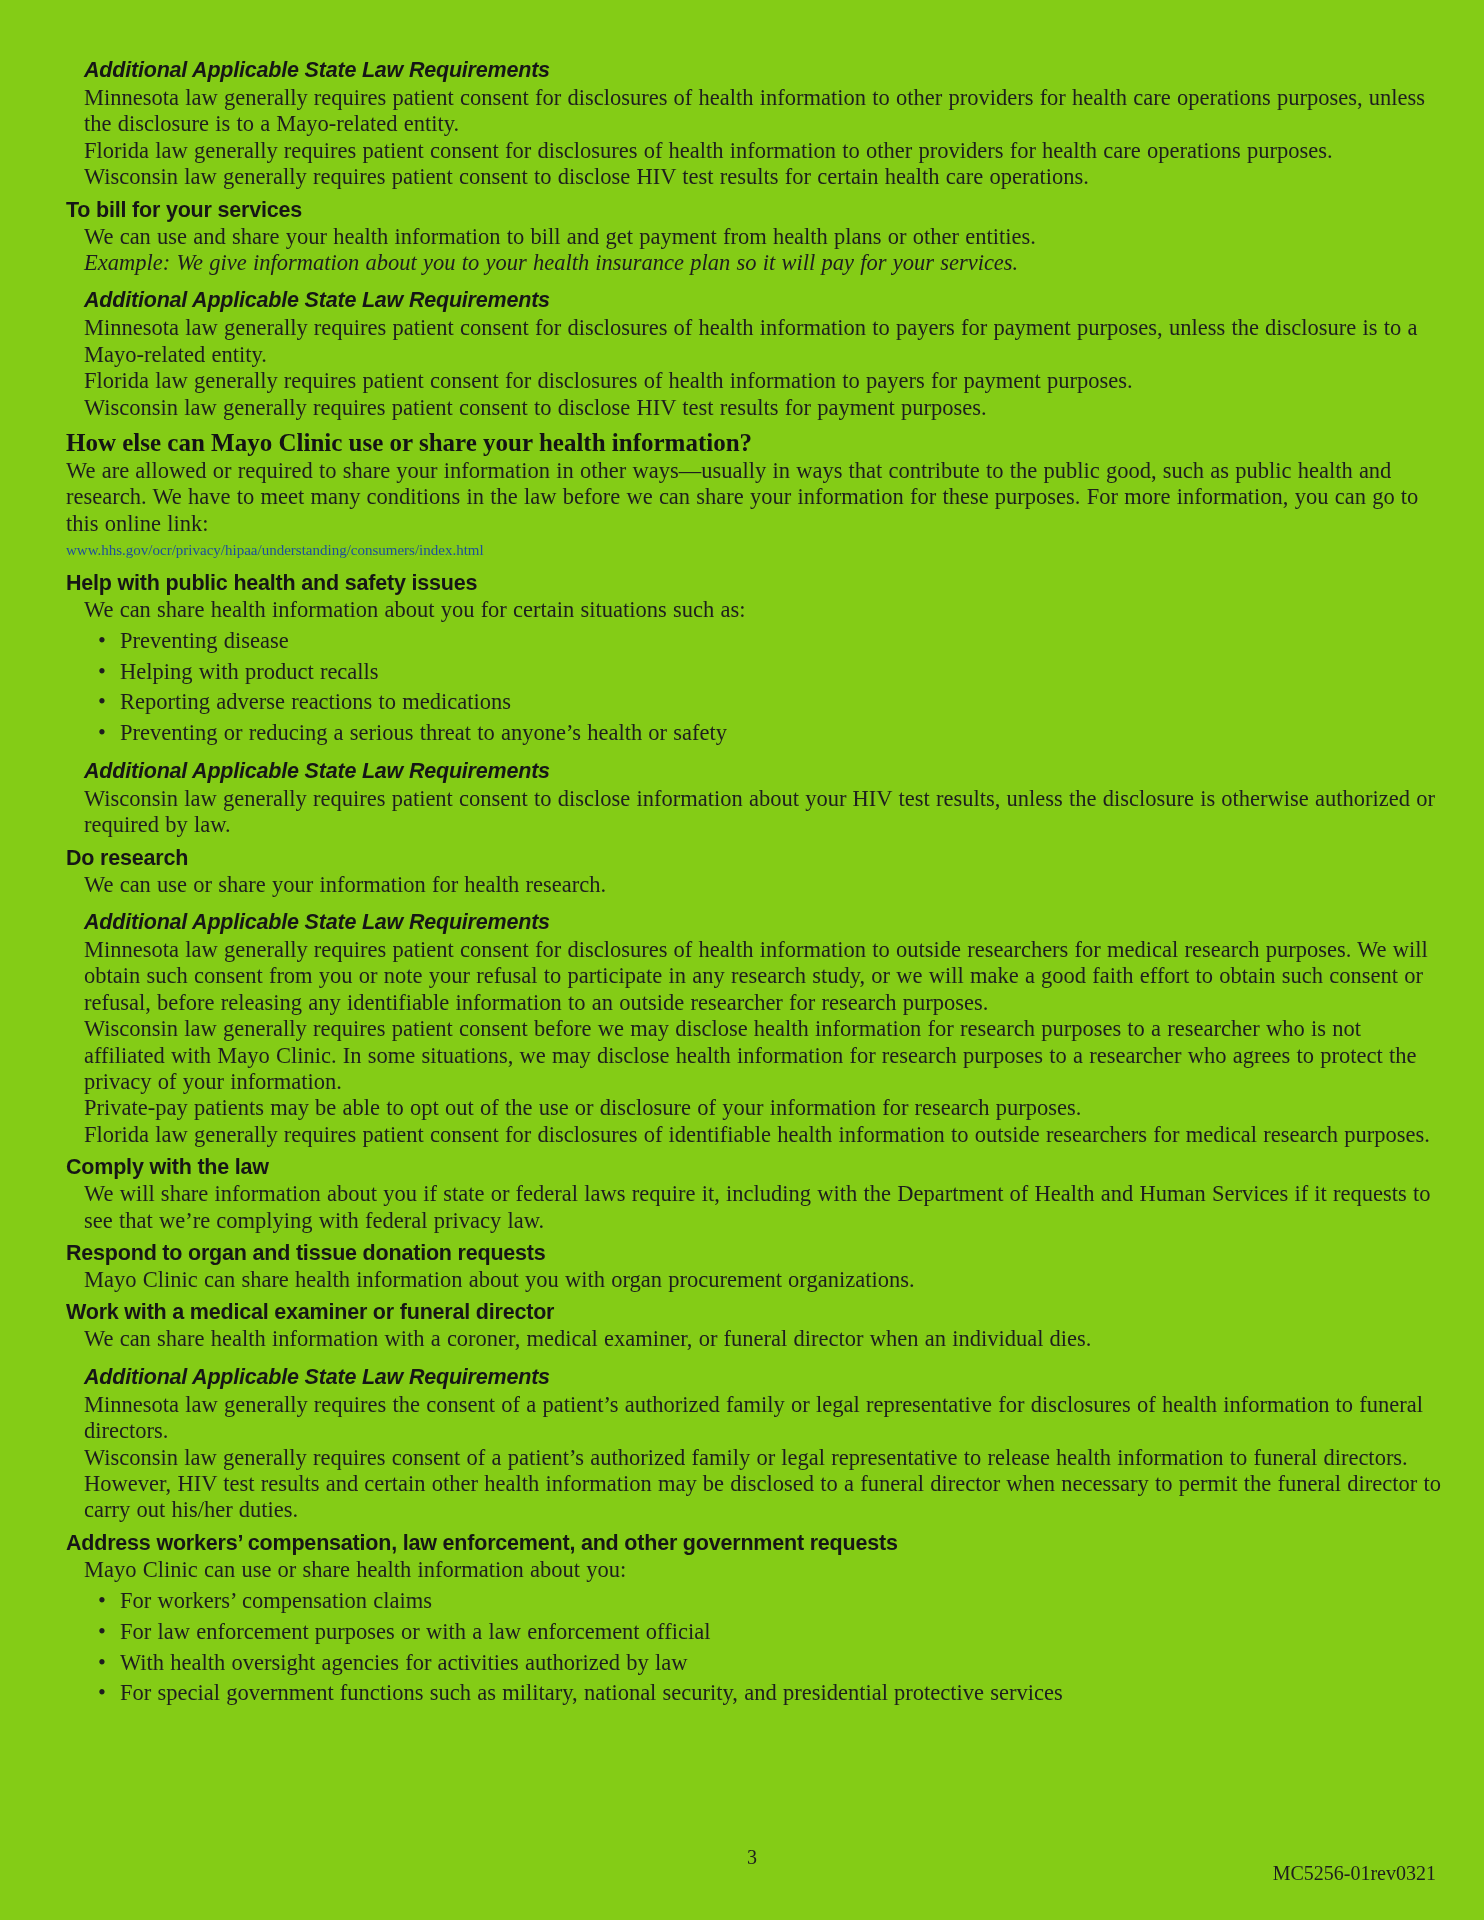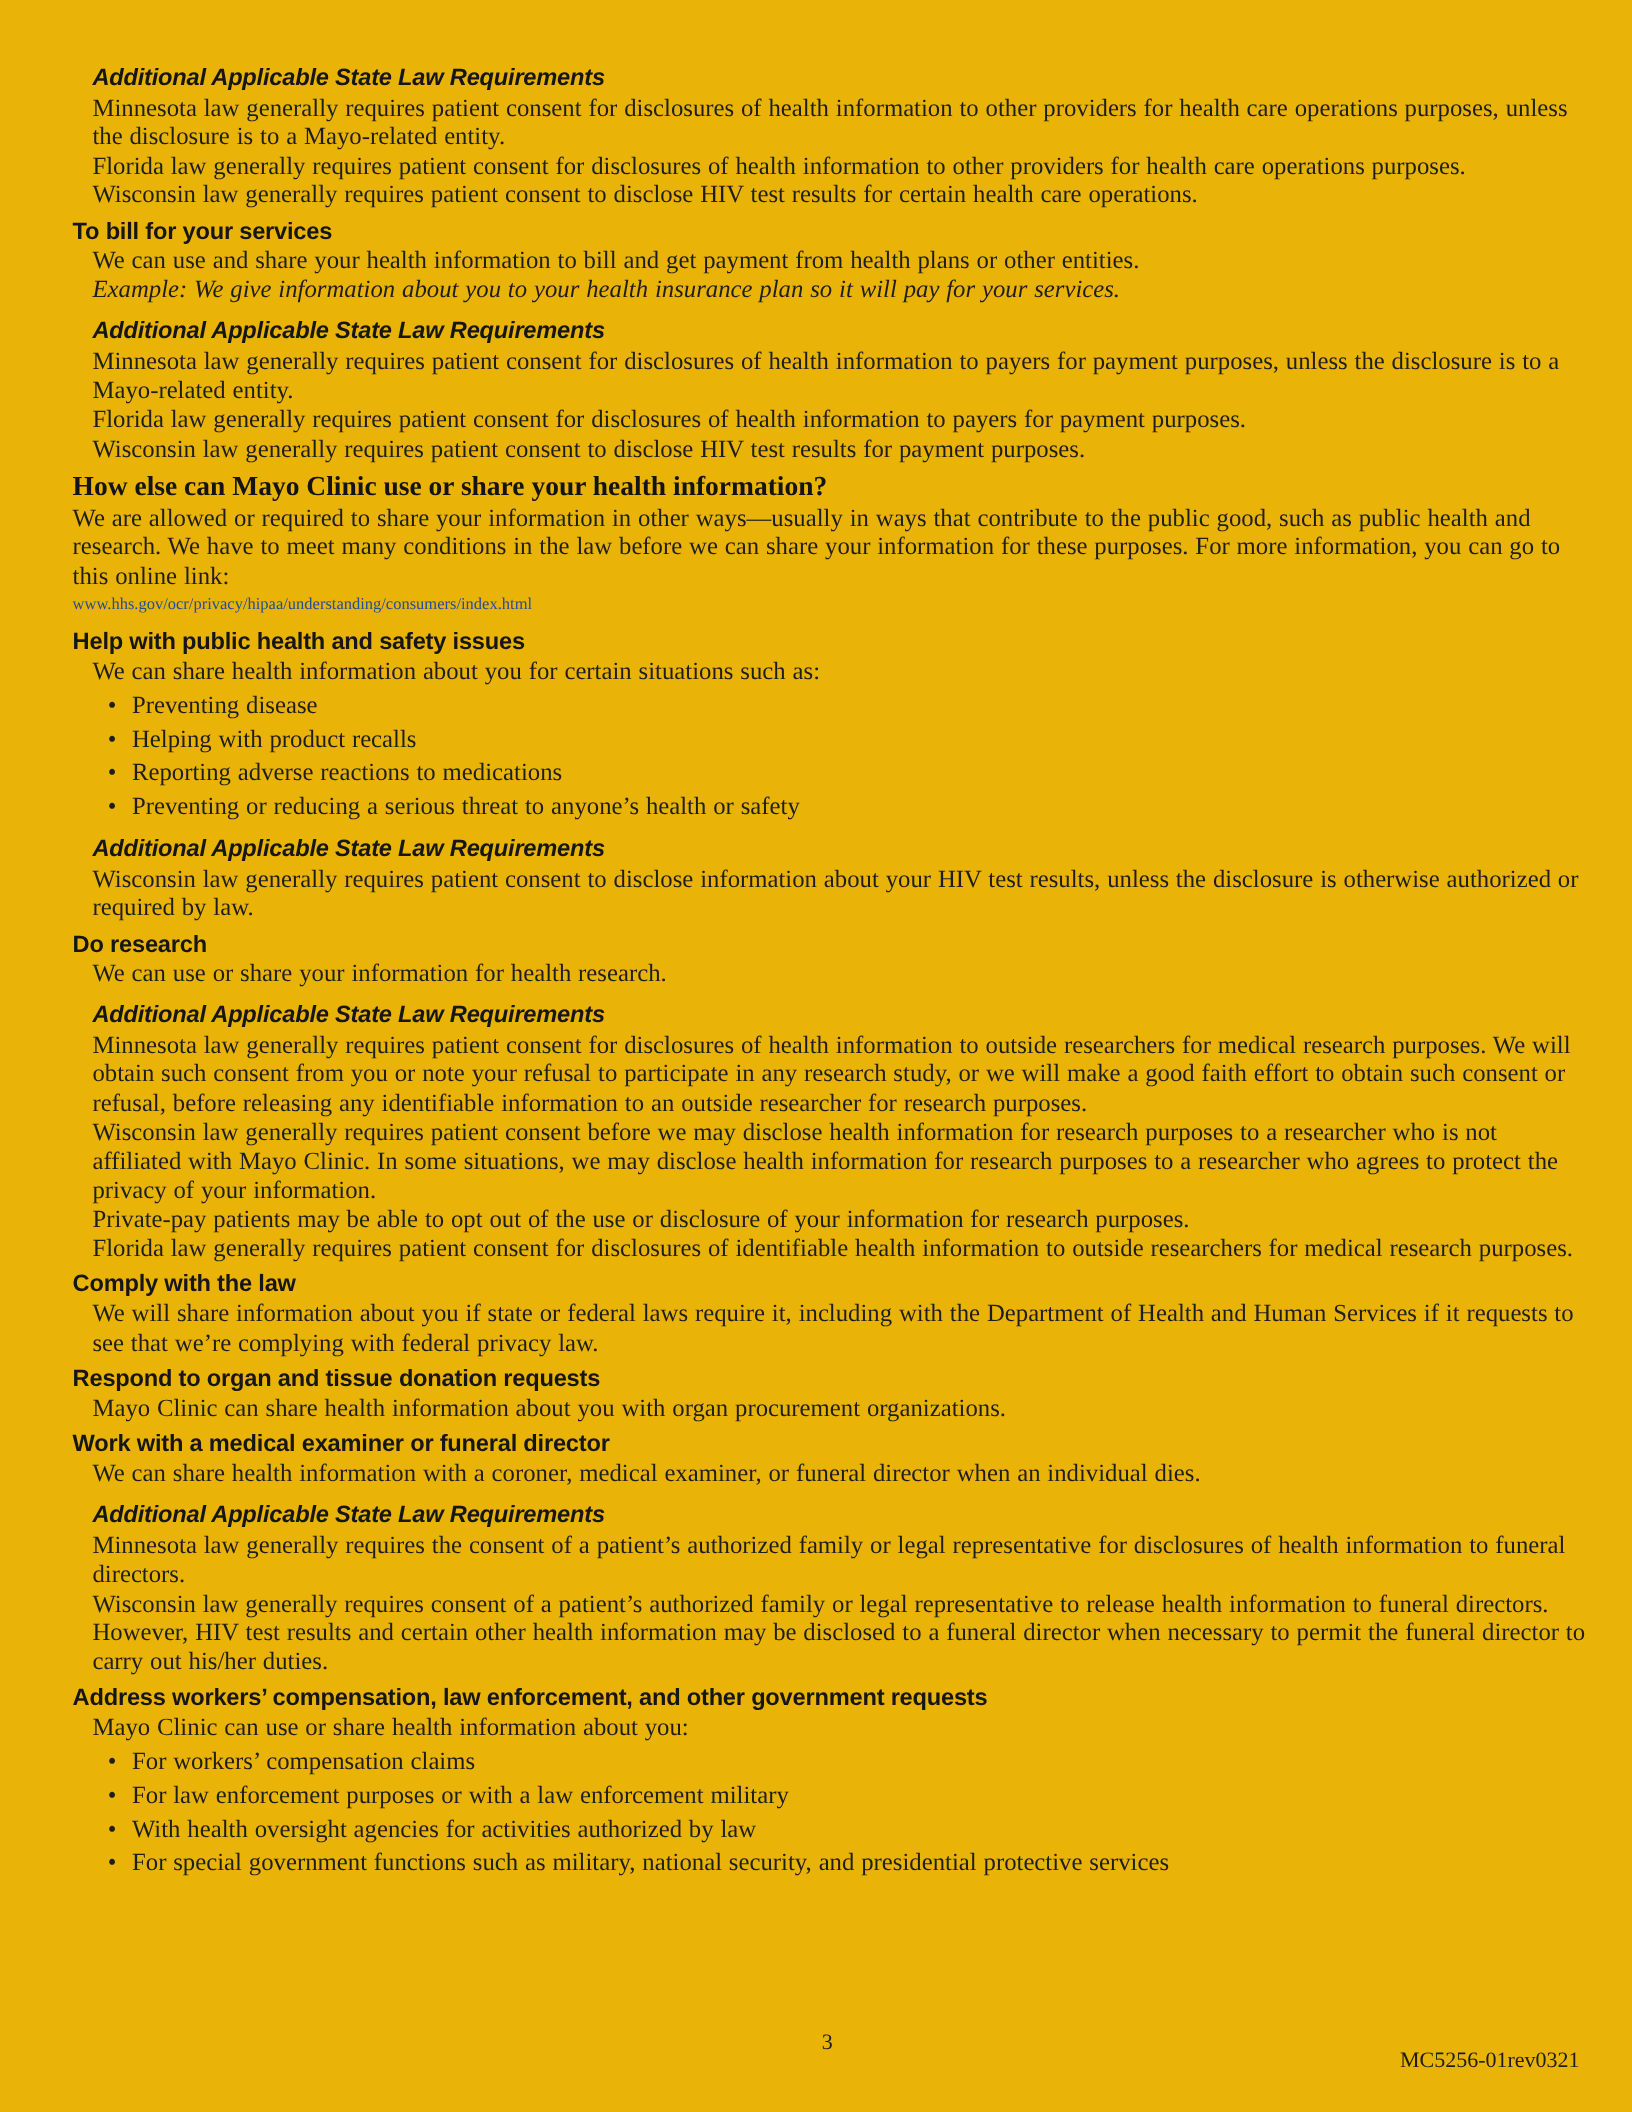--- a/index.html
+++ b/index.html
@@ -11,21 +11,21 @@
     width: 1484px;
     height: 1920px;
     overflow: hidden;
     font-family: "Liberation Serif", serif;
     color: #1e1e1e;
   }
   .page {
     position: relative;
     width: 1484px;
     height: 1920px;
-    background: #eab308;
+    background: #84cc16;
     box-sizing: border-box;
     padding: 46px 46px 0 66px;
   }
   .content {
     width: 1376px;
   }
   .para {
     font-size: 22.5px;
     line-height: 26.4px;
     margin: 0;
@@ -122,21 +122,21 @@
 <body>
 
 <div class="page">
   <main class="content" id="doc-content"><h3 class="subheading">Additional Applicable State Law Requirements</h3><p class="para">Minnesota law generally requires patient consent for disclosures of health information to other providers for health care operations purposes, unless the disclosure is to a Mayo-related entity.</p><p class="para">Florida law generally requires patient consent for disclosures of health information to other providers for health care operations purposes.</p><p class="para">Wisconsin law generally requires patient consent to disclose HIV test results for certain health care operations.</p><h2 class="heading">To bill for your services</h2><p class="para">We can use and share your health information to bill and get payment from health plans or other entities.</p><p class="example">Example: We give information about you to your health insurance plan so it will pay for your services.</p><h3 class="subheading">Additional Applicable State Law Requirements</h3><p class="para">Minnesota law generally requires patient consent for disclosures of health information to payers for payment purposes, unless the disclosure is to a Mayo-related entity.</p><p class="para">Florida law generally requires patient consent for disclosures of health information to payers for payment purposes.</p><p class="para">Wisconsin law generally requires patient consent to disclose HIV test results for payment purposes.</p><h1 class="major-heading">How else can Mayo Clinic use or share your health information?</h1><p class="para flush">We are allowed or required to share your information in other ways—usually in ways that contribute to the public good, such as public health and research. We have to meet many conditions in the law before we can share your information for these purposes. For more information, you can go to this online link:</p><a class="hhs-link" href="#">www.hhs.gov/ocr/privacy/hipaa/understanding/consumers/index.html</a><h2 class="heading">Help with public health and safety issues</h2><p class="para">We can share health information about you for certain situations such as:</p><ul class="bullets">
         <li>Preventing disease</li>
         <li>Helping with product recalls</li>
         <li>Reporting adverse reactions to medications</li>
         <li>Preventing or reducing a serious threat to anyone’s health or safety</li>
       </ul><h3 class="subheading">Additional Applicable State Law Requirements</h3><p class="para">Wisconsin law generally requires patient consent to disclose information about your HIV test results, unless the disclosure is otherwise authorized or required by law.</p><h2 class="heading">Do research</h2><p class="para">We can use or share your information for health research.</p><h3 class="subheading">Additional Applicable State Law Requirements</h3><p class="para">Minnesota law generally requires patient consent for disclosures of health information to outside researchers for medical research purposes. We will obtain such consent from you or note your refusal to participate in any research study, or we will make a good faith effort to obtain such consent or refusal, before releasing any identifiable information to an outside researcher for research purposes.</p><p class="para">Wisconsin law generally requires patient consent before we may disclose health information for research purposes to a researcher who is not affiliated with Mayo Clinic. In some situations, we may disclose health information for research purposes to a researcher who agrees to protect the privacy of your information.</p><p class="para">Private-pay patients may be able to opt out of the use or disclosure of your information for research purposes.</p><p class="para">Florida law generally requires patient consent for disclosures of identifiable health information to outside researchers for medical research purposes.</p><h2 class="heading">Comply with the law</h2><p class="para">We will share information about you if state or federal laws require it, including with the Department of Health and Human Services if it requests to see that we’re complying with federal privacy law.</p><h2 class="heading">Respond to organ and tissue donation requests</h2><p class="para">Mayo Clinic can share health information about you with organ procurement organizations.</p><h2 class="heading">Work with a medical examiner or funeral director</h2><p class="para">We can share health information with a coroner, medical examiner, or funeral director when an individual dies.</p><h3 class="subheading">Additional Applicable State Law Requirements</h3><p class="para">Minnesota law generally requires the consent of a patient’s authorized family or legal representative for disclosures of health information to funeral directors.</p><p class="para">Wisconsin law generally requires consent of a patient’s authorized family or legal representative to release health information to funeral directors. However, HIV test results and certain other health information may be disclosed to a funeral director when necessary to permit the funeral director to carry out his/her duties.</p><h2 class="heading">Address workers’ compensation, law enforcement, and other government requests</h2><p class="para">Mayo Clinic can use or share health information about you:</p><ul class="bullets">
         <li>For workers’ compensation claims</li>
-        <li>For law enforcement purposes or with a law enforcement military</li>
+        <li>For law enforcement purposes or with a law enforcement official</li>
         <li>With health oversight agencies for activities authorized by law</li>
         <li>For special government functions such as military, national security, and presidential protective services</li>
       </ul></main>
   <footer>
     <div class="page-number">3</div>
     <div class="doc-code">MC5256-01rev0321</div>
   </footer>
 </div>
 
 </body></html>

